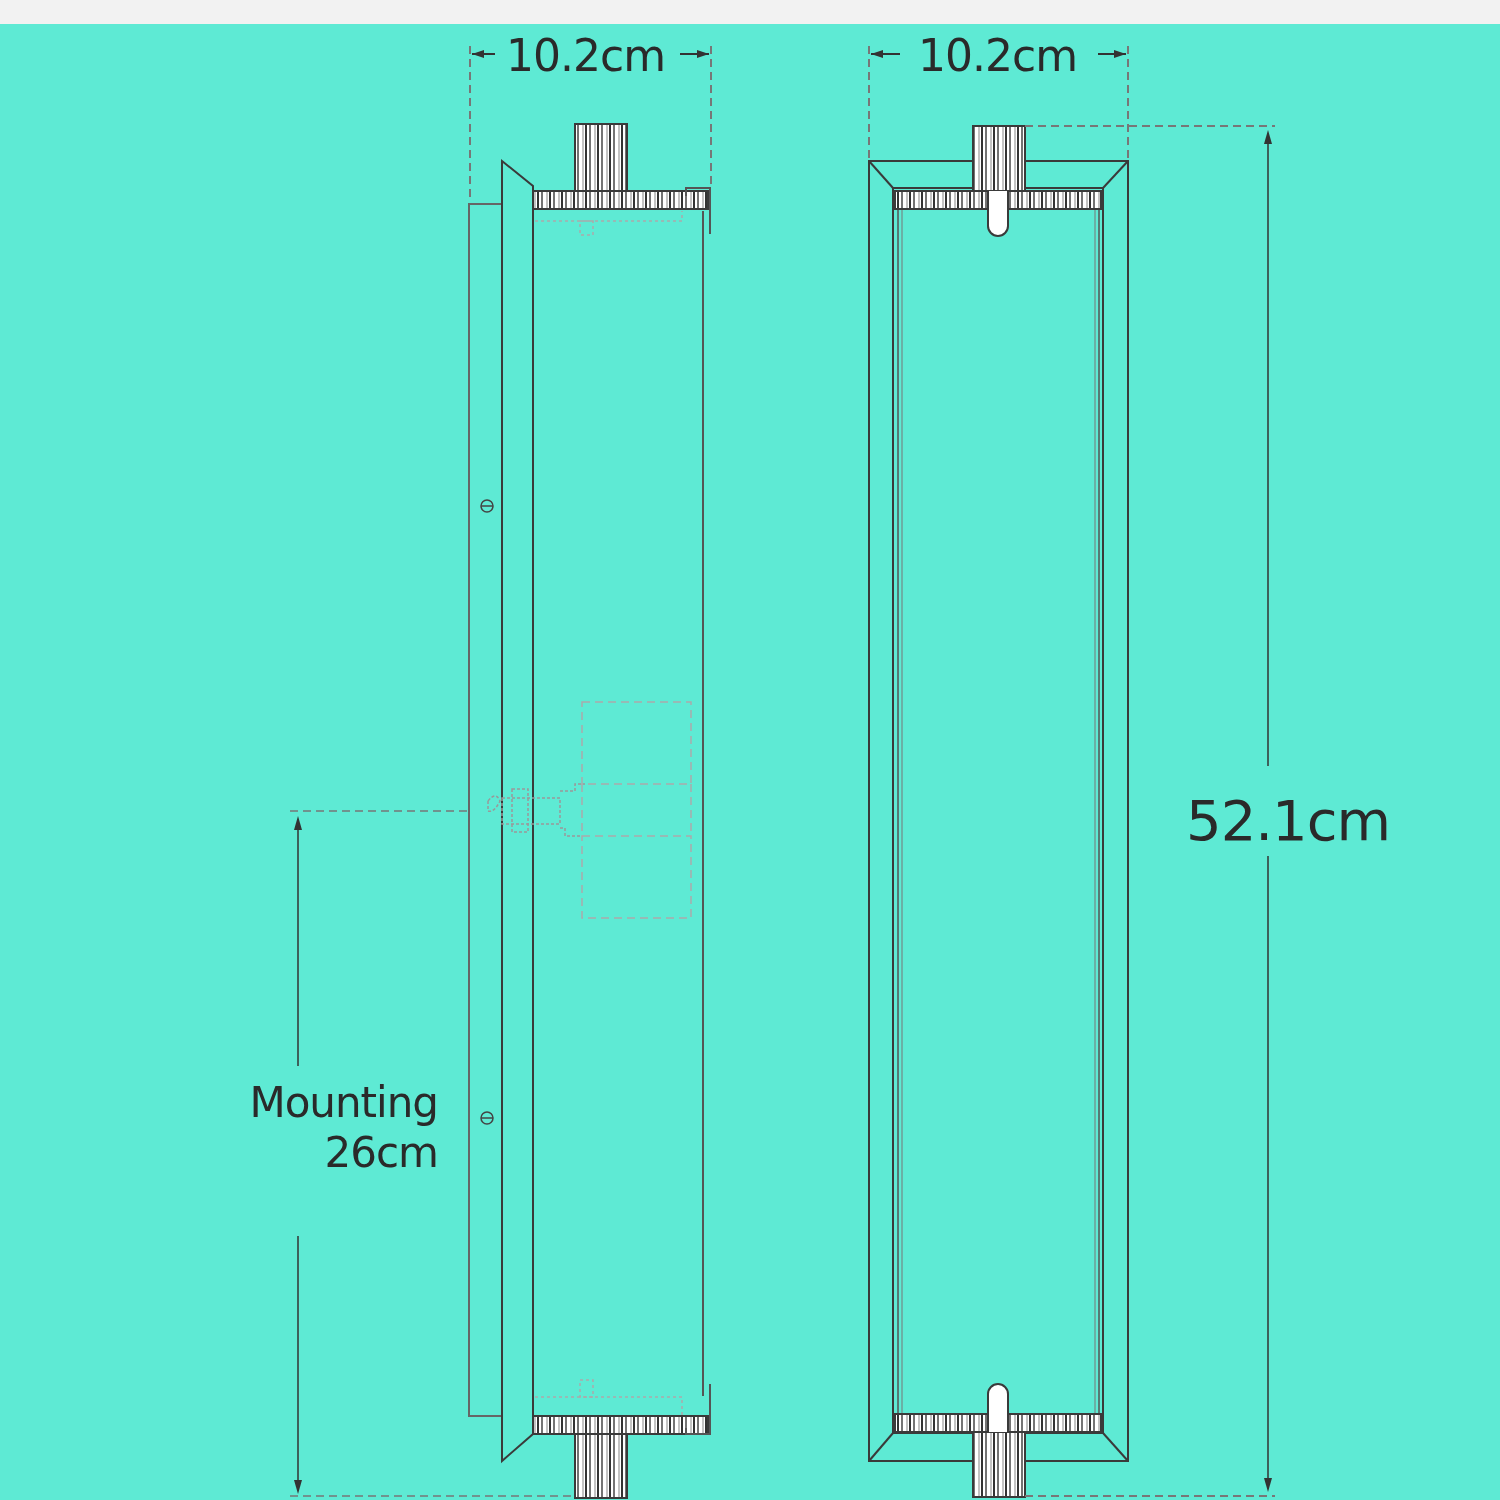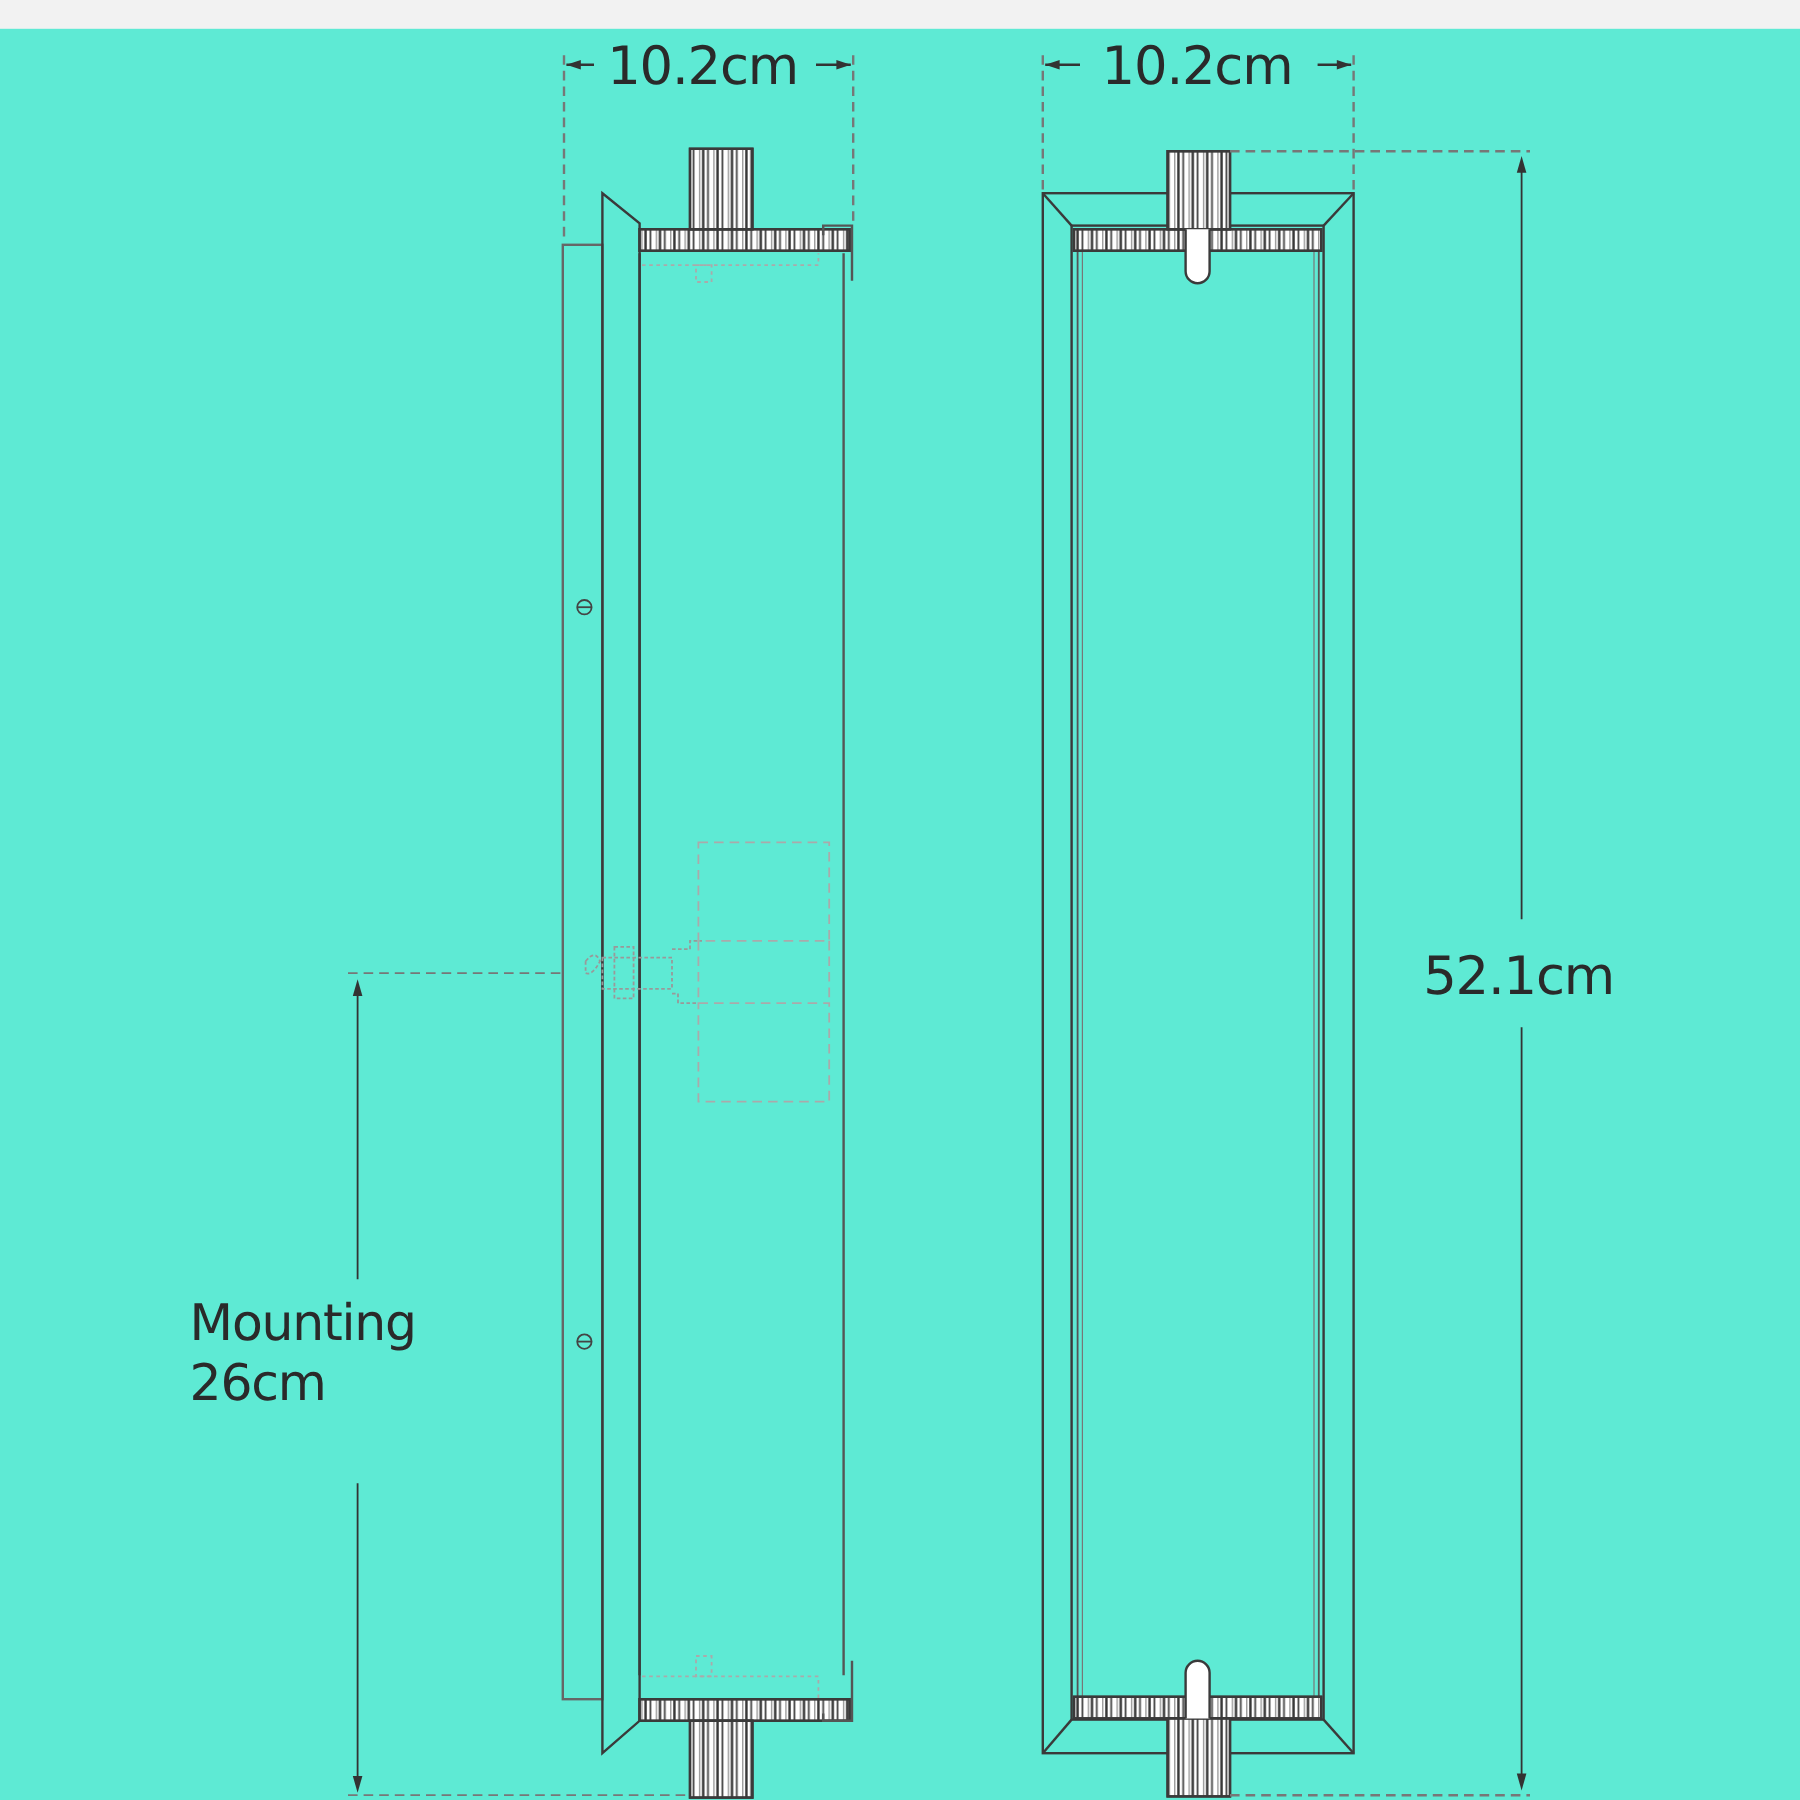--- a/index.html
+++ b/index.html
@@ -1,22 +1,22 @@
 <!DOCTYPE html>
 <html><head>
 <meta charset="utf-8">
 <style>
   html, body { margin: 0; padding: 0; }
   body { width: 1500px; height: 1500px; background: #f2f2f2; position: relative; overflow: hidden; }
   #canvas { position: absolute; left: 0; top: 24px; width: 1500px; height: 1484px; background: #5eead4; }
   svg { position: absolute; left: 0; top: 0; }
   .lbl { position: absolute; font-family: "DejaVu Sans", sans-serif; color: #2a2a2a; white-space: nowrap; }
   .dim-top { font-size: 44px; letter-spacing: -1px; }
-  .dim-h { font-size: 44px; letter-spacing: -1px; }
-  .mount { font-size: 42px; text-align: left; line-height: 50px; letter-spacing: -1px; }
+  .dim-h { font-size: 56px; letter-spacing: -1px; }
+  .mount { font-size: 42px; text-align: right; line-height: 50px; letter-spacing: -1px; }
 </style>
 </head>
 <body>
 
 <div id="canvas">
 <svg width="1500" height="1500" viewBox="0 8 1500 1500">
   <defs>
     <pattern id="rib" width="12" height="20" patternUnits="userSpaceOnUse">
       <rect width="12" height="20" fill="#fff"></rect>
       <line x1="2" y1="0" x2="2" y2="20" stroke="#444" stroke-width="1.5"></line>

